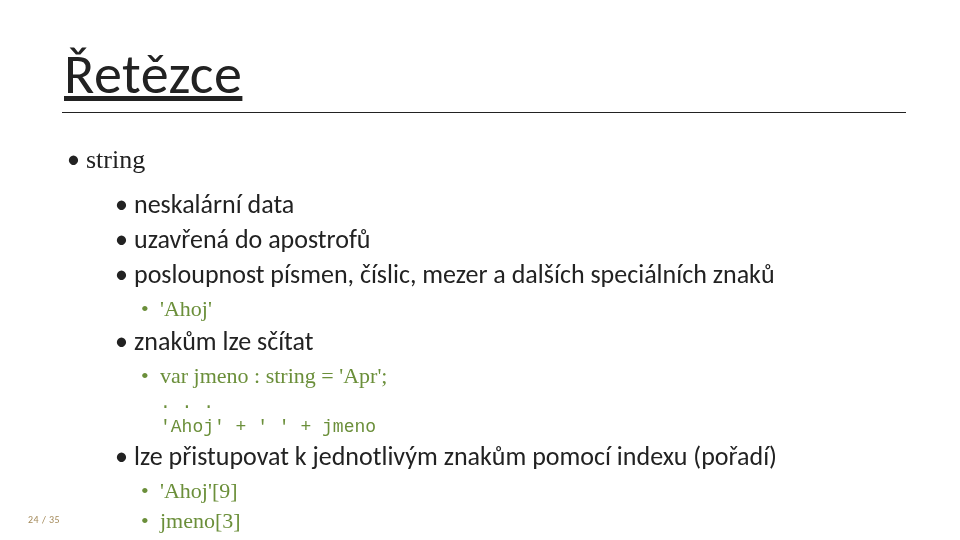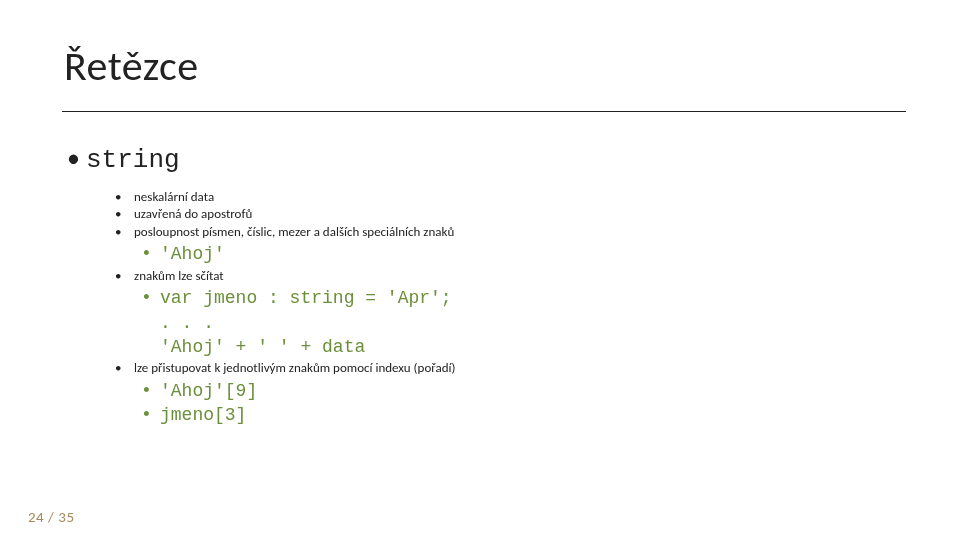--- a/index.html
+++ b/index.html
@@ -1,31 +1,31 @@
 <!DOCTYPE html>
 <html><head>
 <meta charset="utf-8">
 <style>
   * { box-sizing: border-box; margin: 0; padding: 0; }
   html, body { width: 960px; height: 540px; background: #fff; font-family: "Segoe UI", Calibri, Arial, sans-serif; }
   .slide { width: 960px; height: 540px; position: relative; padding: 40px 64px 0 64px; color: #222; }
-  .title { font-size: 42px; font-weight: 400; letter-spacing: 0.5px; margin-bottom: 20px; }
+  .title { font-size: 56px; font-weight: 400; letter-spacing: 0.5px; margin-bottom: 4px; text-decoration: underline; }
   .rule { border: none; border-top: 1.5px solid #222; width: 844px; margin-left: -2px; margin-bottom: 30px; }
-  .mono { font-family: Liberation Mono, monospace; }
+  .mono { font-family: Liberation Serif, serif; }
   ul { list-style: none; }
   li.b1 { position: relative; padding-left: 22px; font-size: 26px; line-height: 1.3; }
   li.b1::before { content: "•"; position: absolute; left: 3px; top: 0; }
   ul.lvl2 { margin-top: 10px; margin-left: 26px; }
-  li.b2 { position: relative; padding-left: 22px; font-size: 13px; line-height: 1.35; color: #222; }
+  li.b2 { position: relative; padding-left: 22px; font-size: 26px; line-height: 1.35; color: #222; }
   li.b2::before { content: "•"; position: absolute; left: 3px; top: 0; }
   ul.lvl3 { margin-top: 2px; margin-left: 26px; }
-  li.b3 { position: relative; padding-left: 22px; font-size: 18px; line-height: 1.35; color: #6b8f3a; }
+  li.b3 { position: relative; padding-left: 22px; font-size: 22px; line-height: 1.35; color: #6b8f3a; }
   li.b3::before { content: "•"; position: absolute; left: 3px; top: 0; color: #6b8f3a; }
   .cont { padding-left: 22px; font-size: 18px; line-height: 1.35; color: #6b8f3a; font-family: "Courier New", Courier, monospace; }
-  .footer { position: absolute; left: 28px; bottom: 14px; font-size: 15px; color: #a48a5a; letter-spacing: 0.5px; }
+  .footer { position: absolute; left: 28px; bottom: 14px; font-size: 10px; color: #a48a5a; letter-spacing: 0.5px; }
 </style>
 </head>
 <body>
 
 <div class="slide">
   <div class="title">Řetězce</div>
   <hr class="rule">
 
   <ul>
     <li class="b1">
@@ -35,21 +35,21 @@
         <li class="b2">neskalární data</li>
         <li class="b2">uzavřená do apostrofů</li>
         <li class="b2">posloupnost písmen, číslic, mezer a dalších speciálních znaků</li>
         <ul class="lvl3">
           <li class="b3 mono">'Ahoj'</li>
         </ul>
         <li class="b2">znakům lze sčítat</li>
         <ul class="lvl3">
           <li class="b3 mono">var jmeno : string = 'Apr';</li>
           <div class="cont">. . .</div>
-          <div class="cont">'Ahoj' + ' ' + data</div>
+          <div class="cont">'Ahoj' + ' ' + jmeno</div>
         </ul>
         <li class="b2">lze přistupovat k jednotlivým znakům pomocí indexu (pořadí)</li>
         <ul class="lvl3">
           <li class="b3 mono">'Ahoj'[9]</li>
           <li class="b3 mono">jmeno[3]</li>
         </ul>
       </ul>
     </li>
   </ul>
 

